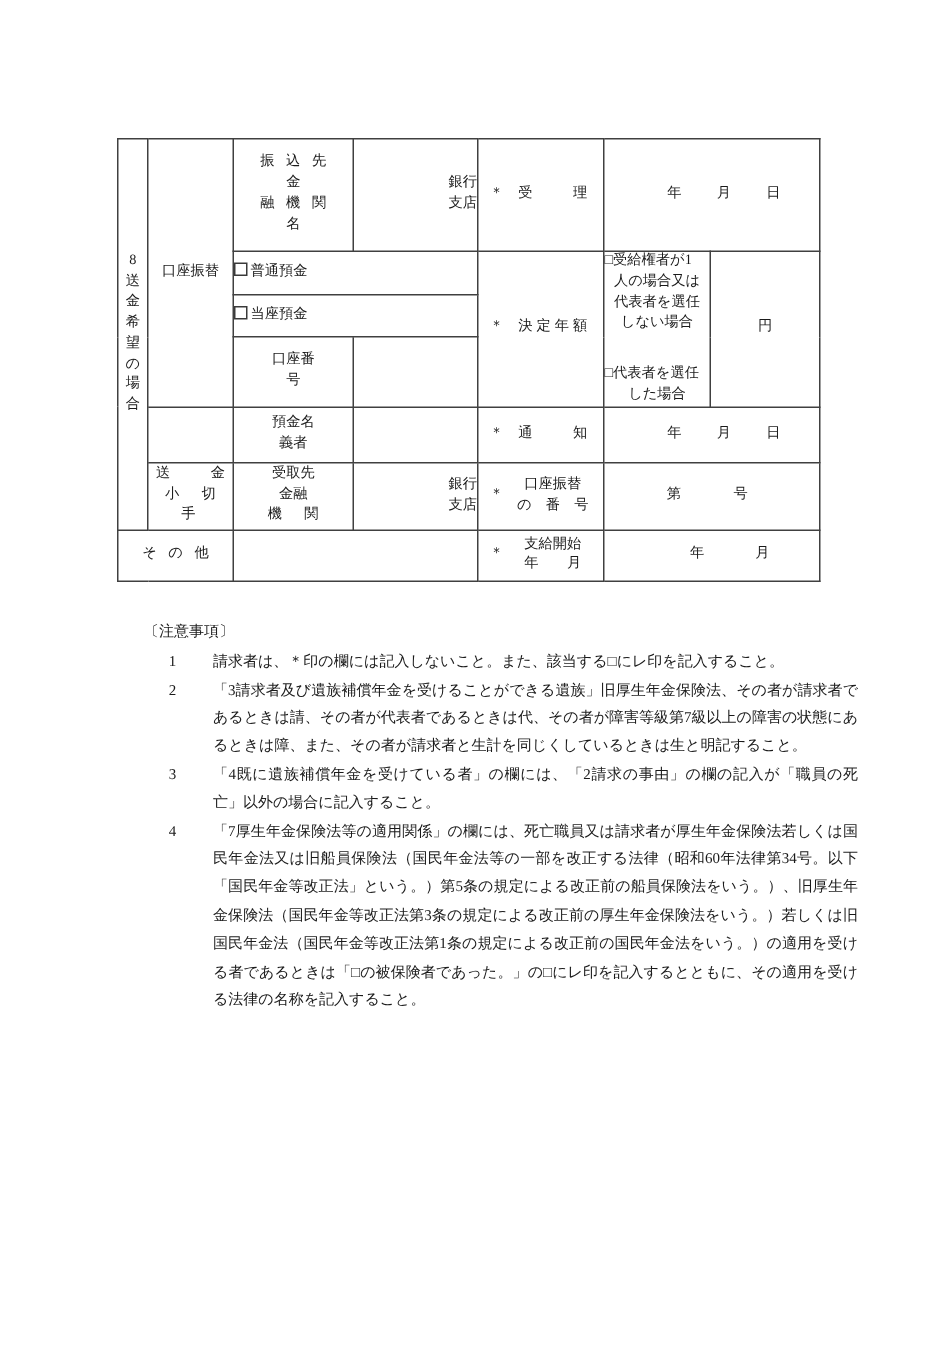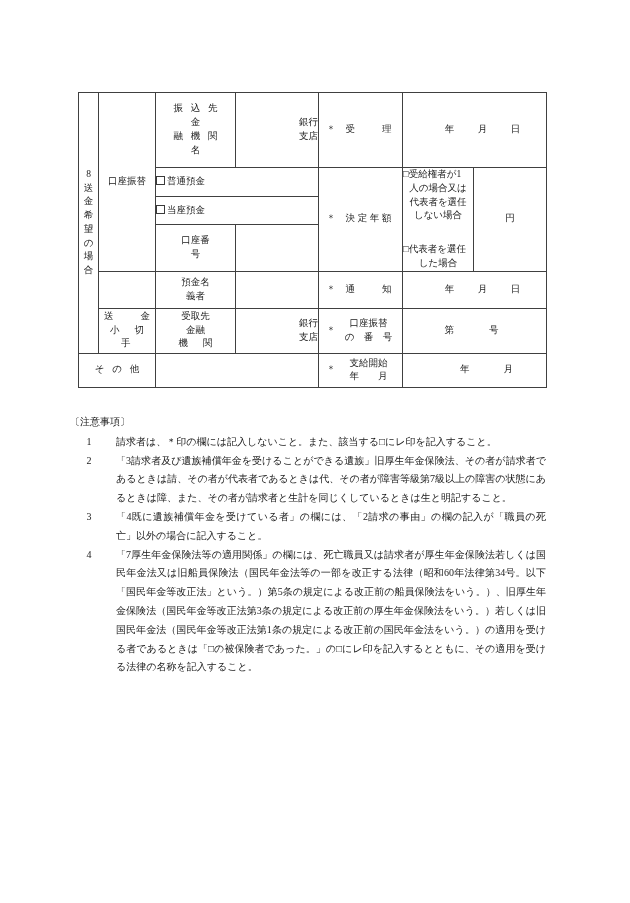--- a/index.html
+++ b/index.html
@@ -122,21 +122,21 @@
   .cb-group .grp { margin: 0; }
   .cb-group .grp + .grp { margin-top: 20px; }
   .cb-group .grp span { display: block; }
   .cb-group .grp .first { text-align: left; }
 
   .yen { text-align: center; padding: 3px; }
 
   
   #notes {
     position: absolute;
-    left: 68px;
+    left: 94px;
     top: 413px;
     width: 478px;
     font-size: 10px;
     line-height: 1.88;
   }
   #notes .note-title {
     margin: 0 0 1px 0;
     padding-left: 2px;
   }
   .note-item {

